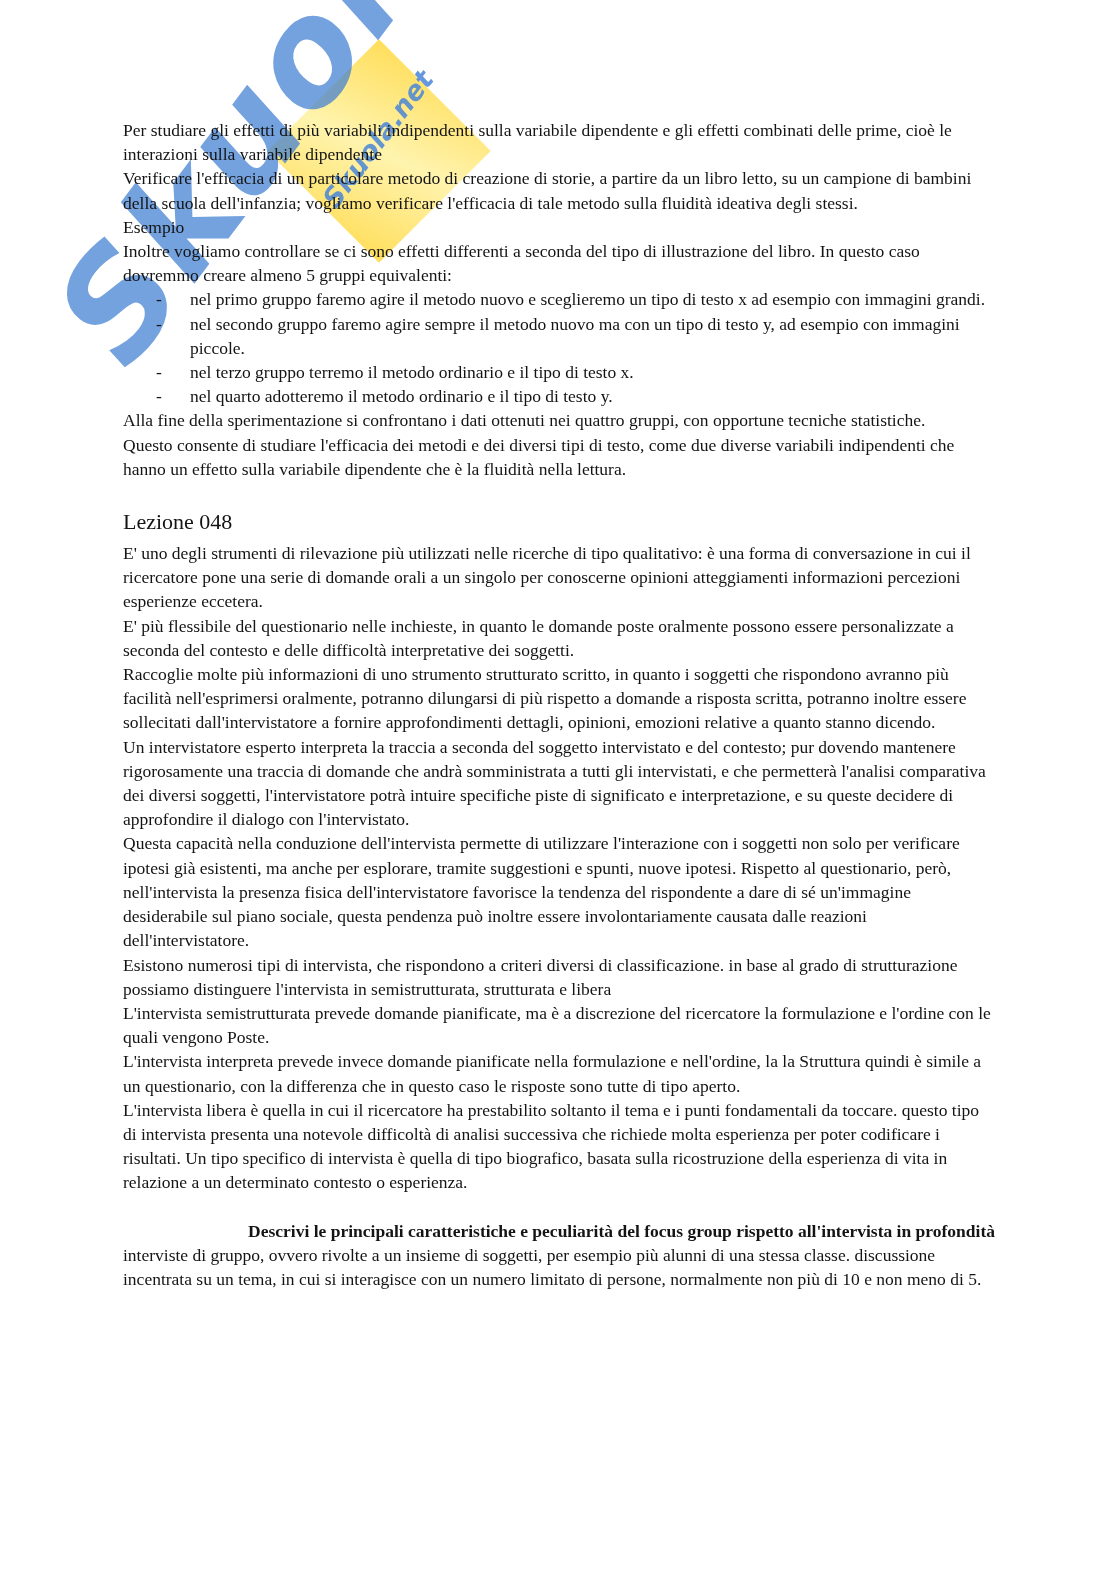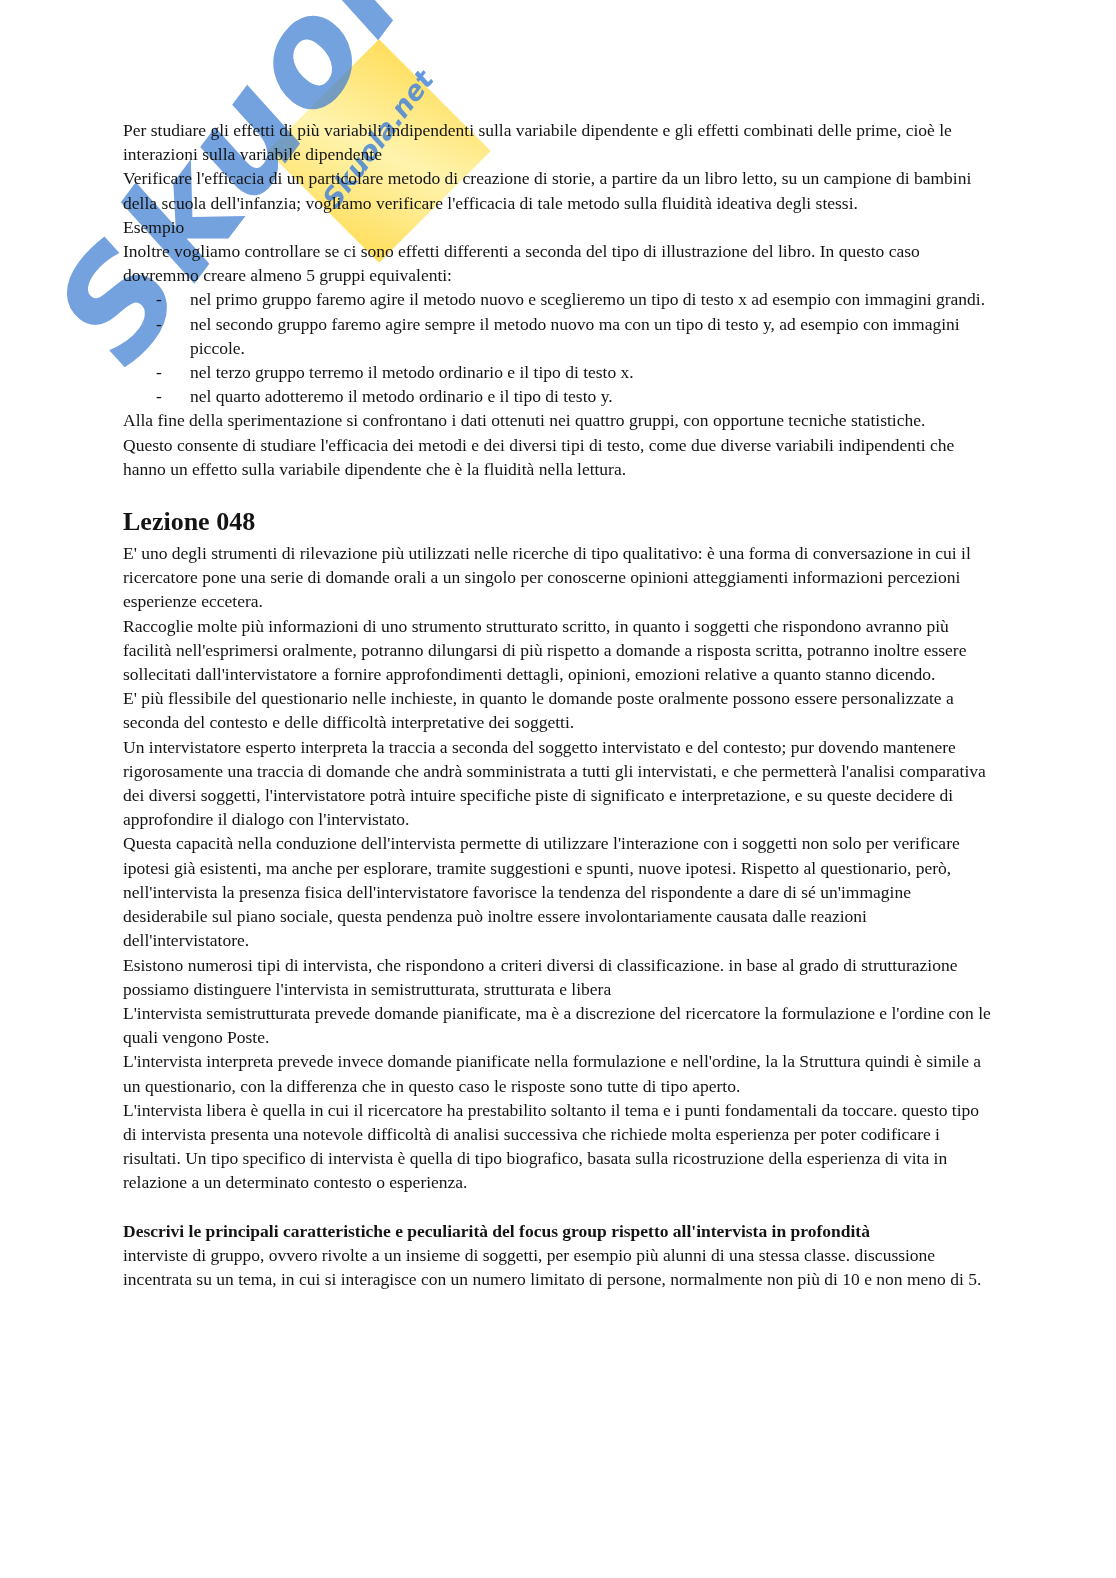--- a/index.html
+++ b/index.html
@@ -76,28 +76,28 @@
   .li {
     position: relative;
     padding-left: 67px;
   }
   .li .marker {
     position: absolute;
     left: 33px;
     top: 0;
   }
   .lesson-title {
-    font-size: 26px;
+    font-size: 22px;
     line-height: 28px;
     margin-top: 27px !important;
     margin-bottom: 5px !important;
-    font-weight: bold;
+    font-weight: normal;
   }
   .q { font-weight: bold; }
-  .q-spaced { margin-top: 24px !important; }
+  .q-spaced { margin-top: 24px !important; text-align: right; }
   b { font-weight: normal; }
 </style>
 </head>
 <body>
 
 <div class="page">
 
   <div class="watermark">
     <div class="wm-diamond"></div>
     <div class="wm-brand-small">Skuola.net</div>
@@ -116,22 +116,22 @@
     <p class="li"><span class="marker">-</span><span>nel terzo gruppo terremo il metodo ordinario e il tipo di testo x.</span></p>
     <p class="li"><span class="marker">-</span><span>nel quarto adotteremo il metodo ordinario e il tipo di testo y.</span></p>
 
     <p>Alla fine della sperimentazione si confrontano i dati ottenuti nei quattro gruppi, con opportune tecniche statistiche.</p>
     <p>Questo consente di studiare l'efficacia dei metodi e dei diversi tipi di testo, come due diverse variabili indipendenti che hanno un effetto sulla variabile dipendente che è la fluidità nella lettura.</p>
 
     <p class="lesson-title">Lezione 048</p>
 
 
     <p>E' uno degli strumenti di rilevazione più utilizzati nelle ricerche di tipo qualitativo: è una forma di conversazione in cui il ricercatore pone una serie di domande orali a un singolo per conoscerne opinioni atteggiamenti informazioni percezioni esperienze eccetera.</p>
+    <p>E' più flessibile del questionario nelle inchieste, in quanto le domande poste oralmente possono essere personalizzate a seconda del contesto e delle difficoltà interpretative dei soggetti.</p>
     <p>Raccoglie molte più informazioni di uno strumento strutturato scritto, in quanto i soggetti che rispondono avranno più facilità nell'esprimersi oralmente, potranno dilungarsi di più rispetto a domande a risposta scritta, potranno inoltre essere sollecitati dall'intervistatore a fornire approfondimenti dettagli, opinioni, emozioni relative a quanto stanno dicendo.</p>
-    <p>E' più flessibile del questionario nelle inchieste, in quanto le domande poste oralmente possono essere personalizzate a seconda del contesto e delle difficoltà interpretative dei soggetti.</p>
     <p>Un intervistatore esperto interpreta la traccia a seconda del soggetto intervistato e del contesto; pur dovendo mantenere rigorosamente una traccia di domande che andrà somministrata a tutti gli intervistati, e che permetterà l'analisi comparativa dei diversi soggetti, l'intervistatore potrà intuire specifiche piste di significato e interpretazione, e su queste decidere di approfondire il dialogo con l'intervistato.</p>
     <p>Questa capacità nella conduzione dell'intervista permette di utilizzare l'interazione con i soggetti non solo per verificare ipotesi già esistenti, ma anche per esplorare, tramite suggestioni e spunti, nuove ipotesi. Rispetto al questionario, però, nell'intervista la presenza fisica dell'intervistatore favorisce la tendenza del rispondente a dare di sé un'immagine desiderabile sul piano sociale, questa pendenza può inoltre essere involontariamente causata dalle reazioni dell'intervistatore.</p>
     <p>Esistono numerosi tipi di intervista, che rispondono a criteri diversi di classificazione. in base al grado di strutturazione possiamo distinguere l'intervista in semistrutturata, strutturata e libera</p>
 
     <p><span>L'intervista </span><b>semistrutturata</b><span> prevede domande pianificate, ma è a discrezione del ricercatore la formulazione e l'ordine con le quali vengono Poste.</span></p>
     <p><span>L'intervista </span><b>interpreta</b><span> prevede invece domande pianificate nella formulazione e nell'ordine, la la Struttura quindi è simile a un questionario, con la differenza che in questo caso le risposte sono tutte di tipo aperto.</span></p>
     <p><span>L'intervista </span><b>libera</b><span> è quella in cui il ricercatore ha prestabilito soltanto il tema e i punti fondamentali da toccare. questo tipo di intervista presenta una notevole difficoltà di analisi successiva che richiede molta esperienza per poter codificare i risultati. Un tipo specifico di intervista è quella di tipo biografico, basata sulla ricostruzione della esperienza di vita in relazione a un determinato contesto o esperienza.</span></p>
 
     <p class="q q-spaced">Descrivi le principali caratteristiche e peculiarità del focus group rispetto all'intervista in profondità</p>
 

